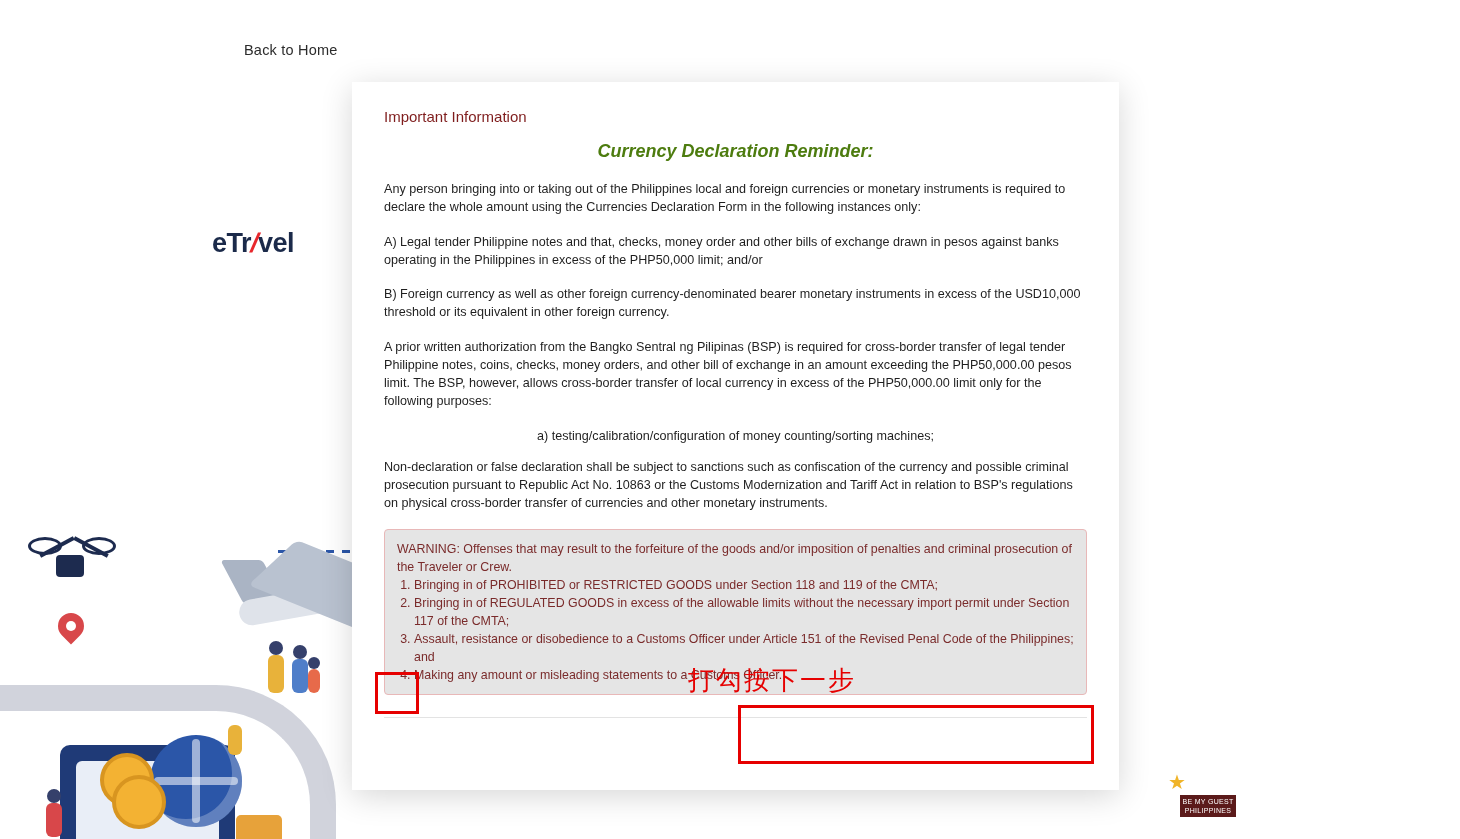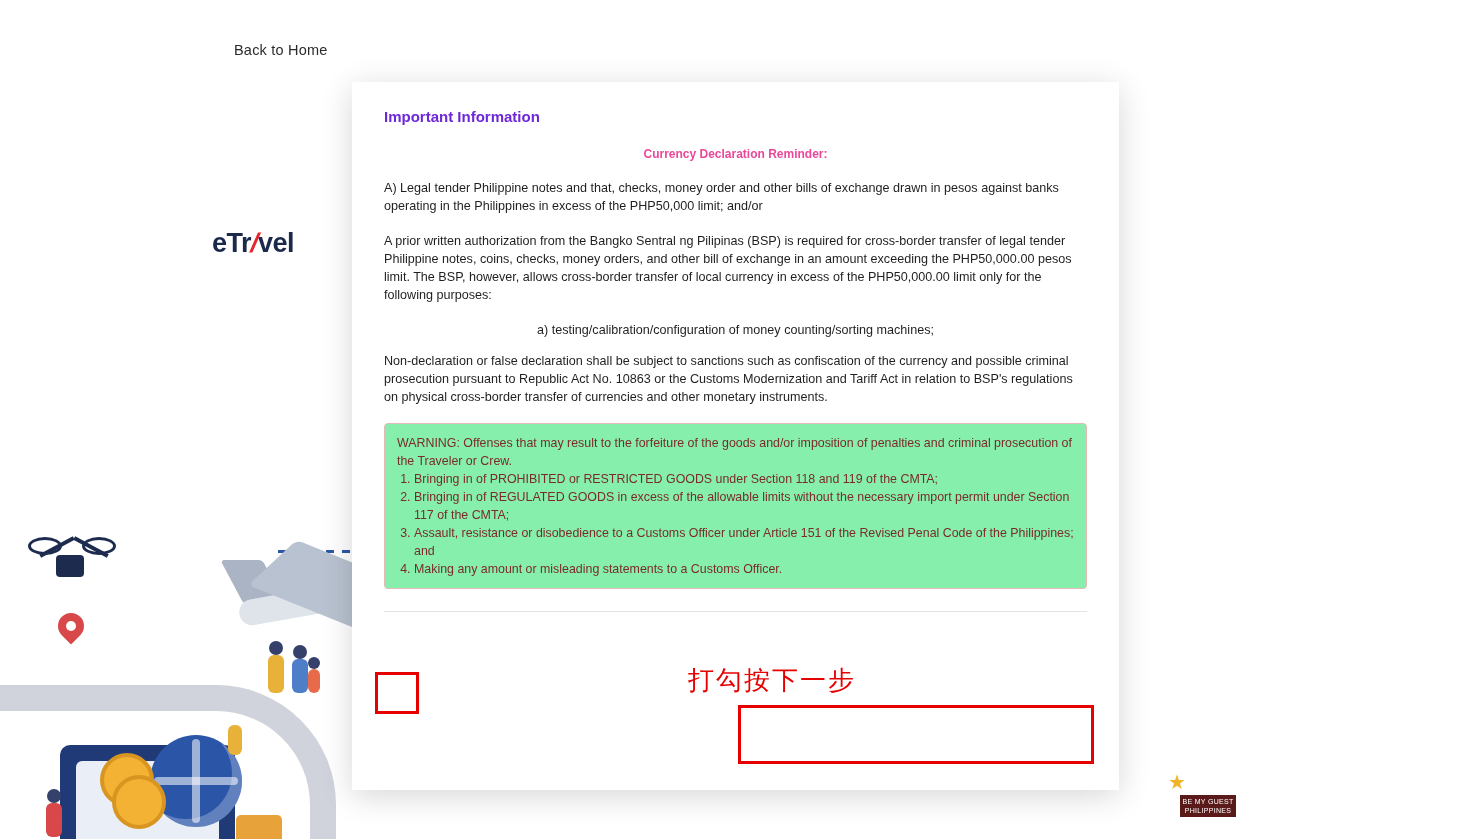--- a/index.html
+++ b/index.html
@@ -29,21 +29,21 @@
   }
   .bg-right {
     position: absolute;
     left: 735px; top: 0;
     width: 725px; height: 839px;
     background: #ffffff;
   }
 
   .back-home {
     position: absolute;
-    left: 234px; top: 42px;
+    left: 244px; top: 42px;
     font-size: 14.5px;
     color: #2b2b2b;
     letter-spacing: .2px;
   }
 
   .etravel-logo {
     font-size: 27px;
     font-weight: 700;
     color: #1b2a4a;
     letter-spacing: -0.5px;
@@ -139,43 +139,44 @@
     background: #ffffff;
     box-shadow: 0 6px 30px rgba(0,0,0,.16);
     z-index: 40;
     overflow: hidden;
   }
   .modal-body {
     padding: 26px 32px 0 32px;
     box-sizing: border-box;
   }
   .modal-title {
-    color: #6d28d9;
+    color: #7f1d1d;
     font-size: 15px;
-    font-weight: 700;
-    margin: 0 0 22px 0;
+    font-weight: 400;
+    margin: 0 0 16px 0;
   }
   .section-heading {
-    color: #ec4899;
-    font-size: 12px;
+    color: #4d7c0f;
+    font-size: 18px;
     font-weight: 700;
     text-align: center;
     margin: 0 0 18px 0;
+    font-style: italic;
   }
   .para {
     font-size: 12.6px;
     line-height: 1.45;
     color: #1f1f1f;
     margin: 0 0 16px 0;
   }
   .para.tight { margin-bottom: 13px; text-align: center; }
 
   .warning-box {
     border: 1px solid #e8b8b8;
-    background: #86efac;
+    background: #e5e5e5;
     border-radius: 4px;
     padding: 10px 12px;
     color: #7a2b2b;
     font-size: 12.4px;
     line-height: 1.46;
     margin-top: 4px;
   }
   .warning-box ol {
     margin: 0; padding-left: 17px;
   }
@@ -259,21 +260,23 @@
   </div>
 
   <div class="sponsor-star">★</div>
   <div class="sponsor-badge">BE MY GUEST PHILIPPINES</div>
 
   <div class="modal">
     <div class="modal-body">
       <div class="modal-title">Important Information</div>
       <div class="section-heading">Currency Declaration Reminder:</div>
 
+      <p class="para">Any person bringing into or taking out of the Philippines local and foreign currencies or monetary instruments is required to declare the whole amount using the Currencies Declaration Form in the following instances only:</p>
       <p class="para">A) Legal tender Philippine notes and that, checks, money order and other bills of exchange drawn in pesos against banks operating in the Philippines in excess of the PHP50,000 limit; and/or</p>
+      <p class="para">B) Foreign currency as well as other foreign currency-denominated bearer monetary instruments in excess of the USD10,000 threshold or its equivalent in other foreign currency.</p>
       <p class="para">A prior written authorization from the Bangko Sentral ng Pilipinas (BSP) is required for cross-border transfer of legal tender Philippine notes, coins, checks, money orders, and other bill of exchange in an amount exceeding the PHP50,000.00 pesos limit. The BSP, however, allows cross-border transfer of local currency in excess of the PHP50,000.00 limit only for the following purposes:</p>
       <p class="para tight">a) testing/calibration/configuration of money counting/sorting machines;</p>
       <p class="para">Non-declaration or false declaration shall be subject to sanctions such as confiscation of the currency and possible criminal prosecution pursuant to Republic Act No. 10863 or the Customs Modernization and Tariff Act in relation to BSP's regulations on physical cross-border transfer of currencies and other monetary instruments.</p>
 
       <div class="warning-box">
         <div>WARNING: Offenses that may result to the forfeiture of the goods and/or imposition of penalties and criminal prosecution of the Traveler or Crew.</div>
         <ol>
           <li>Bringing in of PROHIBITED or RESTRICTED GOODS under Section 118 and 119 of the CMTA;</li>
           <li>Bringing in of REGULATED GOODS in excess of the allowable limits without the necessary import permit under Section 117 of the CMTA;</li>
           <li>Assault, resistance or disobedience to a Customs Officer under Article 151 of the Revised Penal Code of the Philippines; and</li>

